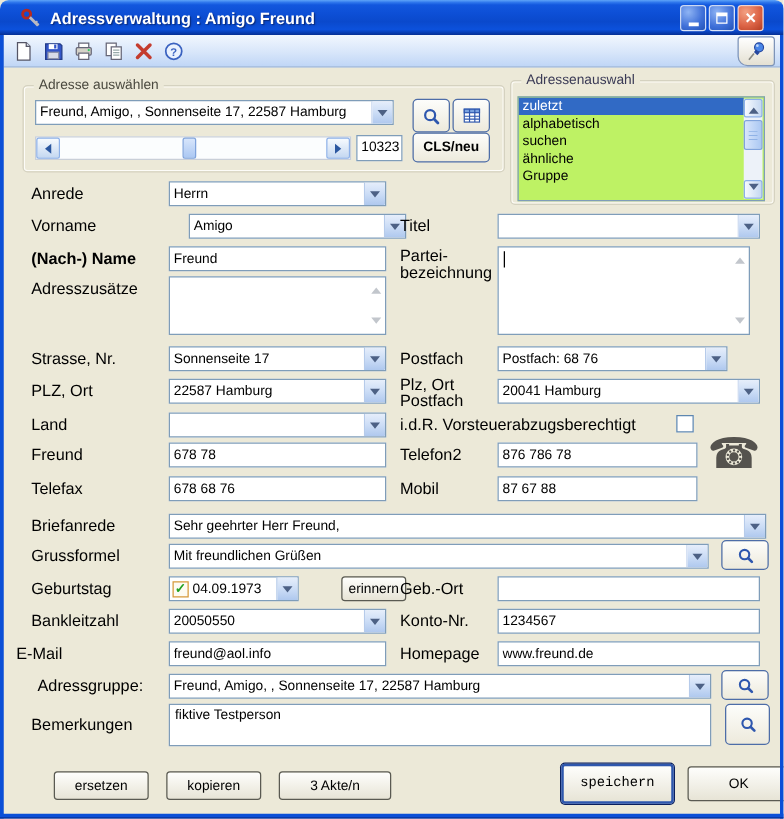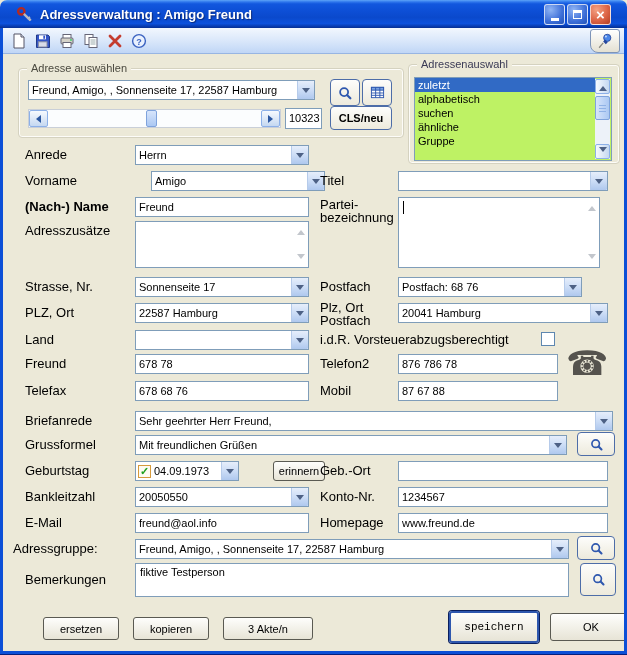--- a/index.html
+++ b/index.html
@@ -373,26 +373,26 @@
   <span class="lbl" style="left:25px;top:487px">Bankleitzahl</span>
   <div class="combo" style="left:135px;top:487px;width:174px">
     <span class="cv">20050550</span>
     <span class="ca">
         <i class="tri-d"></i>
       </span>
   </div>
   <span class="lbl" style="left:320px;top:487px">Konto-Nr.</span>
   <input class="txt" style="left: 398px; top: 487px; width: 210px;" value="1234567">
 
-  <span class="lbl" style="left:25px;top:513px">E-Mail</span>
+  <span class="lbl" style="left:13px;top:513px">E-Mail</span>
   <input class="txt" style="left: 135px; top: 513px; width: 174px;" value="freund@aol.info">
   <span class="lbl" style="left:320px;top:513px">Homepage</span>
   <input class="txt" style="left: 398px; top: 513px; width: 210px;" value="www.freund.de">
 
-  <span class="lbl" style="left:13px;top:539px">Adressgruppe:</span>
+  <span class="lbl" style="left:30px;top:539px">Adressgruppe:</span>
   <div class="combo" style="left:135px;top:539px;width:434px">
     <span class="cv">Freund, Amigo, , Sonnenseite 17, 22587 Hamburg</span>
     <span class="ca">
         <i class="tri-d"></i>
       </span>
   </div>
   <button class="icon-btn" style="left:577px;top:536px;width:38px;height:24px">
     <svg width="15" height="15" viewBox="0 0 18 18">
         <circle cx="8" cy="8" r="4.5" fill="none" stroke="#2E57AE" stroke-width="2"></circle>
         <line x1="11.5" y1="11.5" x2="15" y2="15" stroke="#2E57AE" stroke-width="2.5" stroke-linecap="round"></line>

